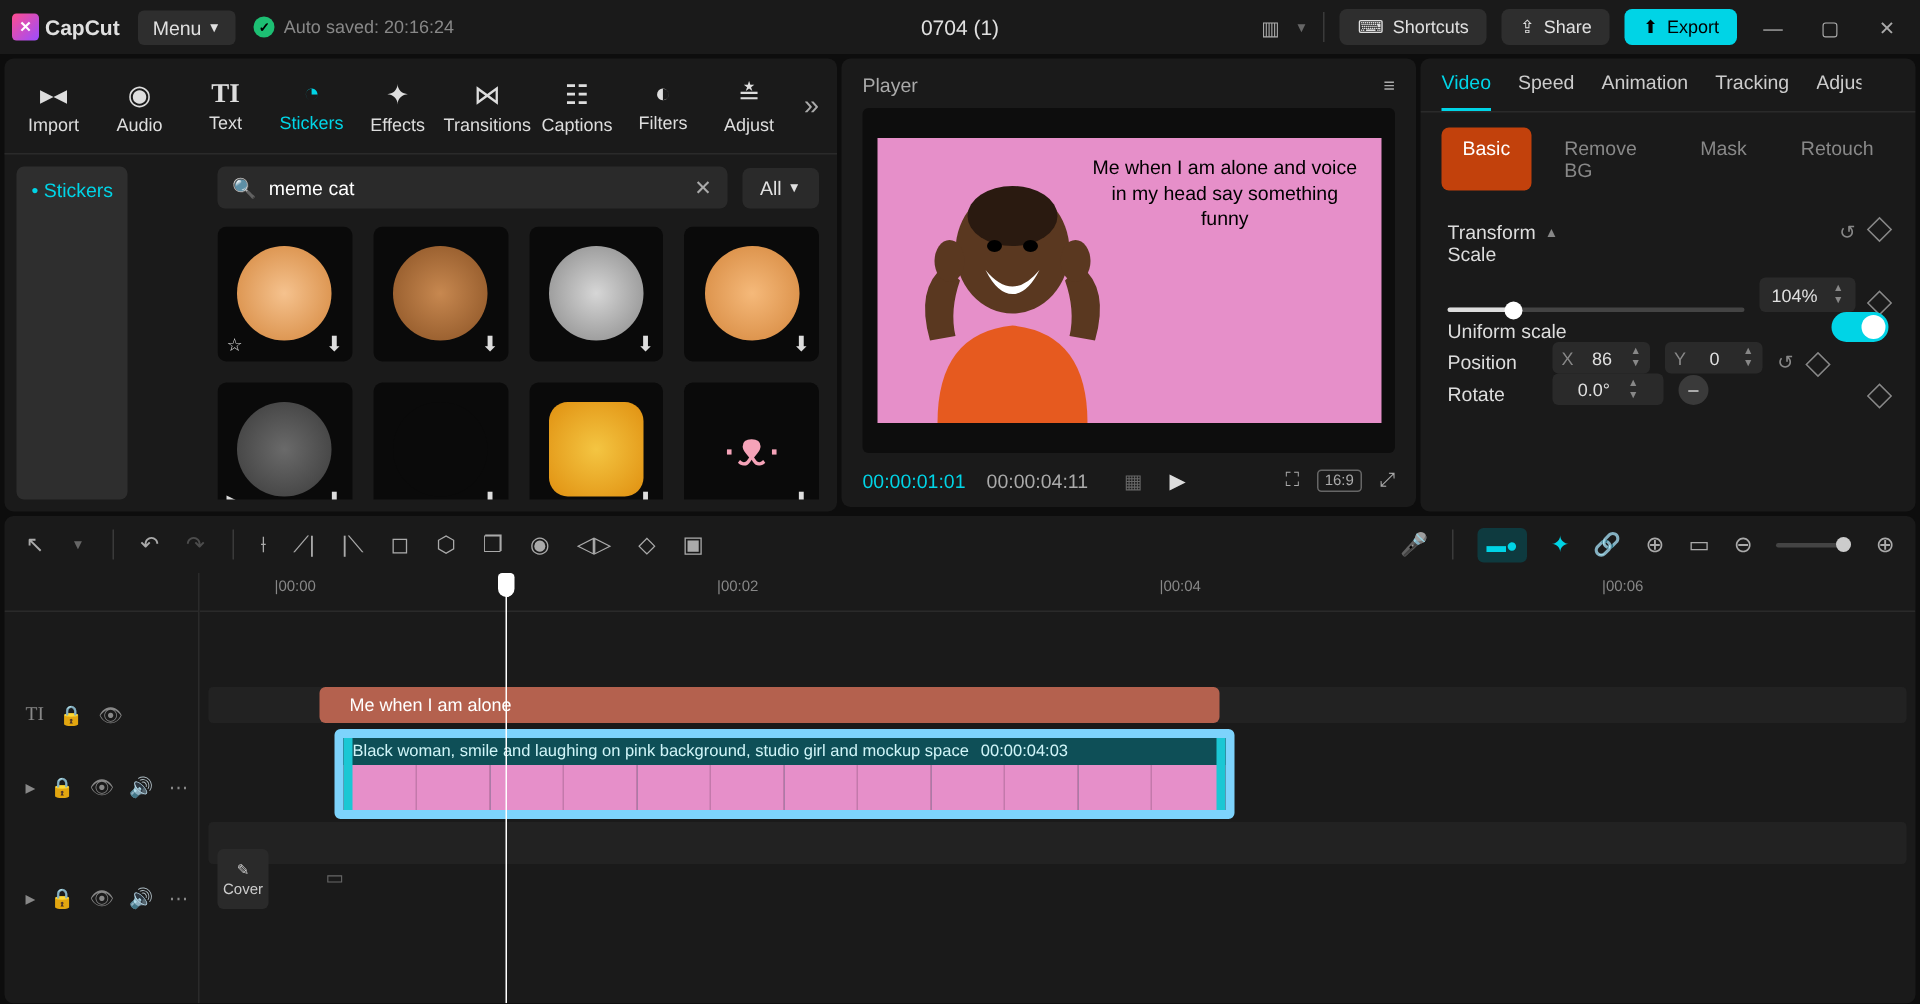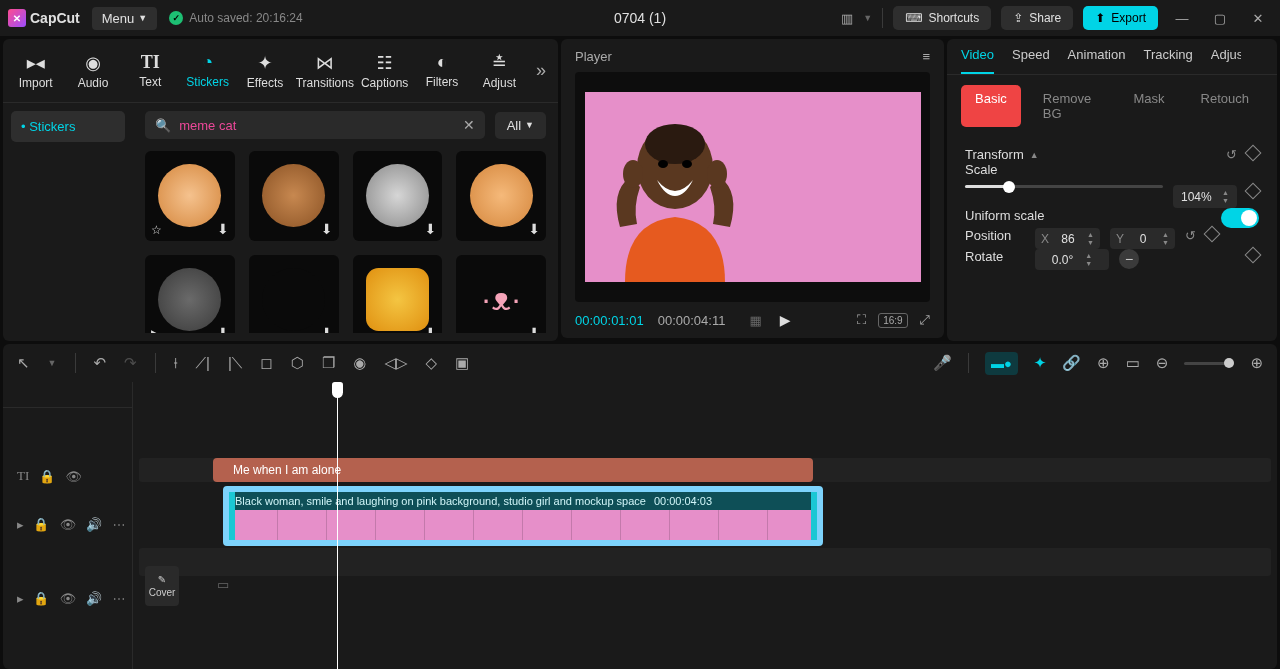--- a/index.html
+++ b/index.html
@@ -19,27 +19,27 @@
 .divider-v { width:1px; height:20px; background:#3a3a3a; }
 
 .main-area { display: flex; height: 305px; }
 .panel-left { width: 555px; background: #1a1a1a; display:flex; flex-direction:column; border-radius: 6px; margin: 3px 0 0 3px;}
 .tool-tabs { display: flex; height: 64px; align-items: center; padding: 0 4px; border-bottom: 1px solid #2a2a2a; }
 .tool-tab { flex:1; display: flex; flex-direction: column; align-items: center; gap: 2px; cursor: pointer; color:#ddd; font-size:12px; padding: 4px 2px;}
 .tool-tab.active { color: #00d4e6; }
 .tool-tab-icon { font-size: 18px; }
 .chev-right { padding:0 8px; cursor:pointer; font-size:18px; color:#aaa;}
 .sticker-body { display:flex; flex:1; overflow:hidden;}
-.sticker-sidebar { width: 130px; padding: 8px; display:flex; flex-direction:column; gap:10px;}
+.sticker-sidebar { width: 130px; padding: 8px; display:flex; flex-direction:row; gap:10px;}
 .side-item { padding: 8px 10px; border-radius: 5px; cursor:pointer; font-size:13px; color:#ccc; white-space:nowrap; overflow:hidden; text-overflow:ellipsis;}
 .side-item.active { background: #2e2e2e; color:#00d4e6; }
 .sticker-content { flex:1; padding: 8px 12px; display:flex; flex-direction:column;}
 .search-row { display:flex; gap:10px; align-items:center; margin-bottom:12px;}
 .search-box { flex:1; background:#2a2a2a; border-radius:5px; padding:6px 10px; display:flex; align-items:center; gap:8px;}
-.search-input { background:transparent; border:none; outline:none; color:#ec4899; flex:1; font-size:13px;}
+.search-input { background:transparent; border:none; outline:none; color:#ffffff; flex:1; font-size:13px;}
 .clear-x { cursor:pointer; color:#aaa; font-size:14px;}
 .all-btn { background:#2a2a2a; padding:6px 12px; border-radius:5px; cursor:pointer; display:flex; align-items:center; gap:4px;}
 .sticker-grid { display:grid; grid-template-columns: repeat(4, 1fr); gap:14px; overflow:hidden;}
 .sticker-cell { aspect-ratio:1; background:#0a0a0a; border-radius:6px; position:relative; display:flex; align-items:center; justify-content:center;}
 .sticker-img { width:70%; height:70%; border-radius:50%; }
 .dl-icon { position:absolute; bottom:4px; right:6px; color:#ddd; font-size:14px;}
 .star-icon { position:absolute; bottom:4px; left:6px; color:#ddd; font-size:12px;}
 .play-sm { position:absolute; bottom:4px; left:6px; color:#ddd; font-size:12px;}
 
 .panel-center { flex:1; background:#1a1a1a; margin: 3px; border-radius:6px; padding: 10px 14px; display:flex; flex-direction:column;}
@@ -54,23 +54,23 @@
 .pc-icons-center { display:flex; gap:18px; align-items:center; margin-left: 10px;}
 .pc-icons-right { margin-left:auto; display:flex; gap:12px; align-items:center; color:#aaa;}
 .ratio-box { border:1px solid #666; padding:1px 4px; border-radius:3px; font-size:10px;}
 
 .panel-right { width: 330px; background:#1a1a1a; margin: 3px 3px 0 0; border-radius:6px; padding:0; display:flex; flex-direction:column; overflow:hidden;}
 .insp-tabs { display:flex; padding: 8px 14px 0; gap:18px; font-size:13px; border-bottom:1px solid #2a2a2a;}
 .insp-tab { padding-bottom:10px; cursor:pointer; color:#ccc; border-bottom:2px solid transparent; white-space:nowrap;}
 .insp-tab.active { color:#00d4e6; border-bottom-color:#00d4e6;}
 .insp-subtabs { display:flex; gap:8px; padding: 10px 14px;}
 .subtab { padding:6px 14px; border-radius:5px; cursor:pointer; color:#888; font-size:13px;}
-.subtab.active { background:#ef4444; color:#fff;text-align:center;}
+.subtab.active { background:#c2410c; color:#fff;text-align:center;}
 .insp-body { padding: 10px 18px; display:flex; flex-direction:column; gap:0;}
-.insp-row { display:flex; align-items:flex-start; gap:10px;}
+.insp-row { display:flex; align-items:flex-end; gap:10px;}
 .insp-label { font-size:13px; color:#ddd;}
 .section-head { display:flex; align-items:center; justify-content:space-between;}
 .sec-icons { display:flex; gap:10px; color:#aaa;}
 .slider-track { flex:1; height:3px; background:#444; position:relative; border-radius:2px;}
 .slider-fill { position:absolute; left:0; top:0; height:100%; background:#ddd; border-radius:2px;}
 .slider-thumb { position:absolute; top:50%; transform:translate(-50%,-50%); width:12px; height:12px; background:#fff; border-radius:50%;}
 .num-input { background:#2a2a2a; border-radius:4px; padding:4px 8px; width:64px; text-align:center; font-size:12px; display:flex; align-items:center; justify-content:space-between;}
 .stepper { display:flex; flex-direction:column; gap:1px; color:#888; font-size:7px; line-height:1;}
 .toggle { width:38px; height:20px; background:#00d4e6; border-radius:10px; position:relative; cursor:pointer;}
 .toggle-knob { position:absolute; right:2px; top:2px; width:16px; height:16px; background:#fff; border-radius:50%;}
@@ -258,20 +258,21 @@
           <ellipse cx="90" cy="32" rx="30" ry="20" fill="#2a1a10"></ellipse>
           <ellipse cx="78" cy="52" rx="5" ry="4" fill="#000"></ellipse>
           <ellipse cx="102" cy="52" rx="5" ry="4" fill="#000"></ellipse>
           <path d="M72 68 Q90 90 108 68 Q100 84 90 84 Q80 84 72 68" fill="#fff"></path>
           <path d="M40 170 Q40 110 90 105 Q140 110 140 170 Z" fill="#e65a1f"></path>
           <path d="M35 115 Q25 80 45 65 L55 75 Q48 95 52 112 Z" fill="#5a3820"></path>
           <path d="M145 115 Q155 80 135 65 L125 75 Q132 95 128 112 Z" fill="#5a3820"></path>
           <ellipse cx="48" cy="62" rx="10" ry="14" fill="#5a3820"></ellipse>
           <ellipse cx="132" cy="62" rx="10" ry="14" fill="#5a3820"></ellipse>
         </svg>
+        <div class="meme-text">Me when I am alone and voice in my head say something funny</div>
       </div>
     </div>
     <div class="player-controls">
       <span class="time-cur">00:00:01:01</span>
       <span class="time-dur">00:00:04:11</span>
       <div class="pc-icons-center">
         <span style="color:#666;cursor:pointer;">▦</span>
         <span style="color:#ddd;cursor:pointer;font-size:14px;">▶</span>
       </div>
       <div class="pc-icons-right">
@@ -419,20 +420,26 @@
     </div>
     <div class="track-head bottom">
       <span>▸</span>
       <span class="track-btn-sm">🔒</span>
       <span class="track-btn-sm">👁</span>
       <span class="track-btn-sm">🔊</span>
       <span class="track-btn-sm">⋯</span>
     </div>
   </div>
   <div class="tracks-area">
+    <div class="ruler">
+      <span class="ruler-mark" style="left:50px;">|<span>00:00</span></span>
+      <span class="ruler-mark" style="left:345px;">|<span>00:02</span></span>
+      <span class="ruler-mark" style="left:640px;">|<span>00:04</span></span>
+      <span class="ruler-mark" style="left:935px;">|<span>00:06</span></span>
+    </div>
 
     <div class="track-lane" style="top:76px;height:24px;left:6px;right:6px;"></div>
     <div class="track-lane" style="top:166px;height:28px;left:6px;right:6px;"></div>
 
     <div class="text-clip" style="top:76px; left:80px; width:600px;padding-left:20px;">
       <span>Me when I am alone</span>
     </div>
 
     <div class="video-clip" style="top:104px; left:90px; width:600px;">
       <div class="clip-handle" style="left:0;"></div>

